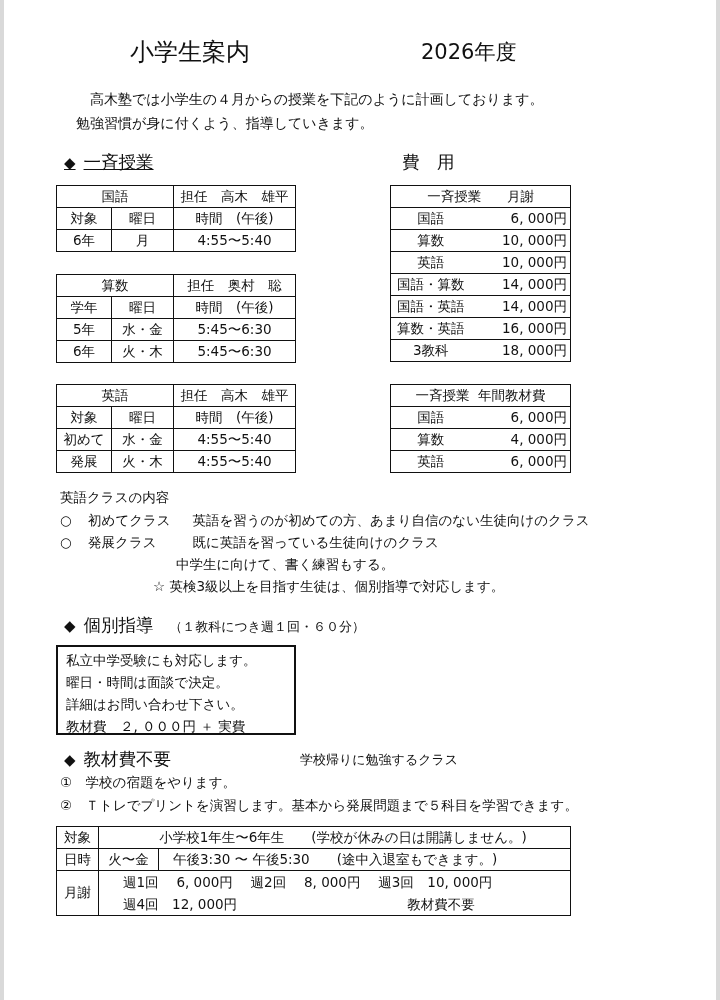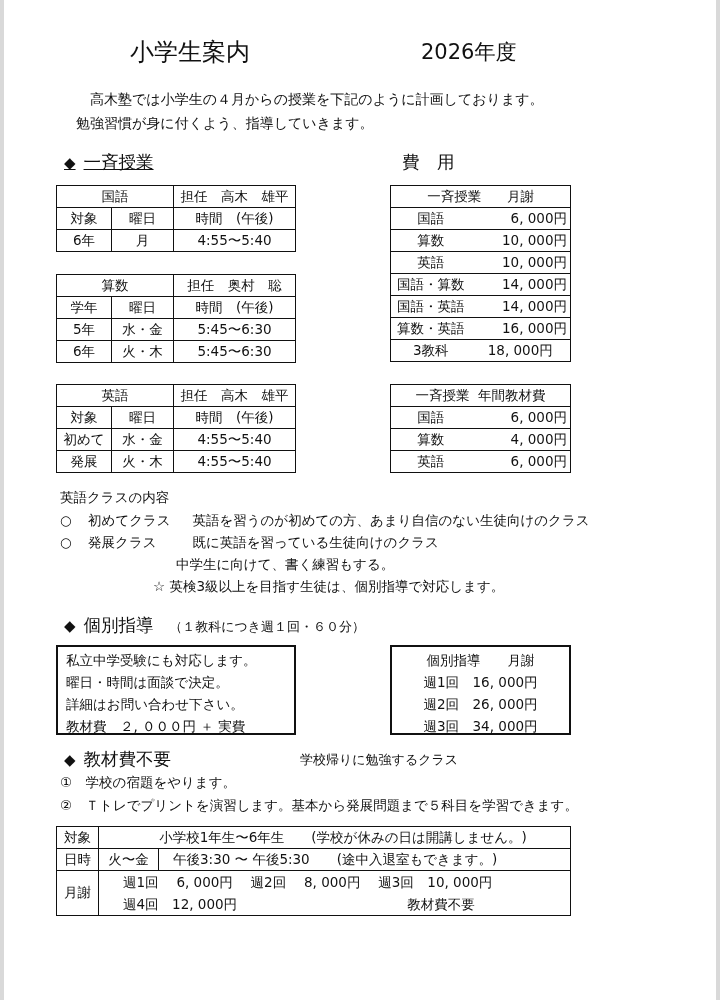--- a/index.html
+++ b/index.html
@@ -126,21 +126,21 @@
     <tr>
           <td style="border-right:none">国語・英語</td>
           <td style="border-left:none;text-align:right">14, 000円</td>
         </tr>
     <tr>
           <td style="border-right:none">算数・英語</td>
           <td style="border-left:none;text-align:right">16, 000円</td>
         </tr>
     <tr>
           <td style="border-right:none">3教科</td>
-          <td style="border-left:none;">18, 000円</td>
+          <td style="border-left:none;text-align:right">18, 000円</td>
         </tr>
   </tbody>
     </table>
 
   <table class="fee" style="left:386px;top:384px;width:181px;">
     <tbody>
         <tr>
       <td colspan="2"><span>一斉授業</span>&nbsp;&nbsp;<span>年間教材費</span></td>
     </tr>
     <tr>
@@ -177,26 +177,20 @@
     <span style="font-size:13px;margin-left:10px;">（１教科につき週１回・６０分）</span>
   </div>
 
   <div class="box" style="left:52px;top:645px;width:240px;height:90px;padding:2px 8px;">
     <div class="line">私立中学受験にも対応します。</div>
     <div class="line">曜日・時間は面談で決定。</div>
     <div class="line">詳細はお問い合わせ下さい。</div>
     <div class="line">教材費　２, ０００円 ＋ 実費</div>
   </div>
 
-  <div class="box" style="left:386px;top:645px;width:181px;height:90px;padding:2px 0;text-align:center;">
-    <div class="line">個別指導　　月謝</div>
-    <div class="line">週1回　16, 000円</div>
-    <div class="line">週2回　26, 000円</div>
-    <div class="line">週3回　34, 000円</div>
-  </div>
 
   <div class="abs sect" style="left:60px;top:747px;">
     <span class="dia">◆</span><span>教材費不要</span>
   </div>
   <div class="abs" style="left:296px;top:751px;font-size:13px;">学校帰りに勉強するクラス</div>
   <div class="abs small" style="left:56px;top:774px;">①　学校の宿題をやります。</div>
   <div class="abs small" style="left:56px;top:797px;">②　Ｔトレでプリントを演習します。基本から発展問題まで５科目を学習できます。</div>
 
   <table style="left:52px;top:826px;width:515px;">
     <tbody>

